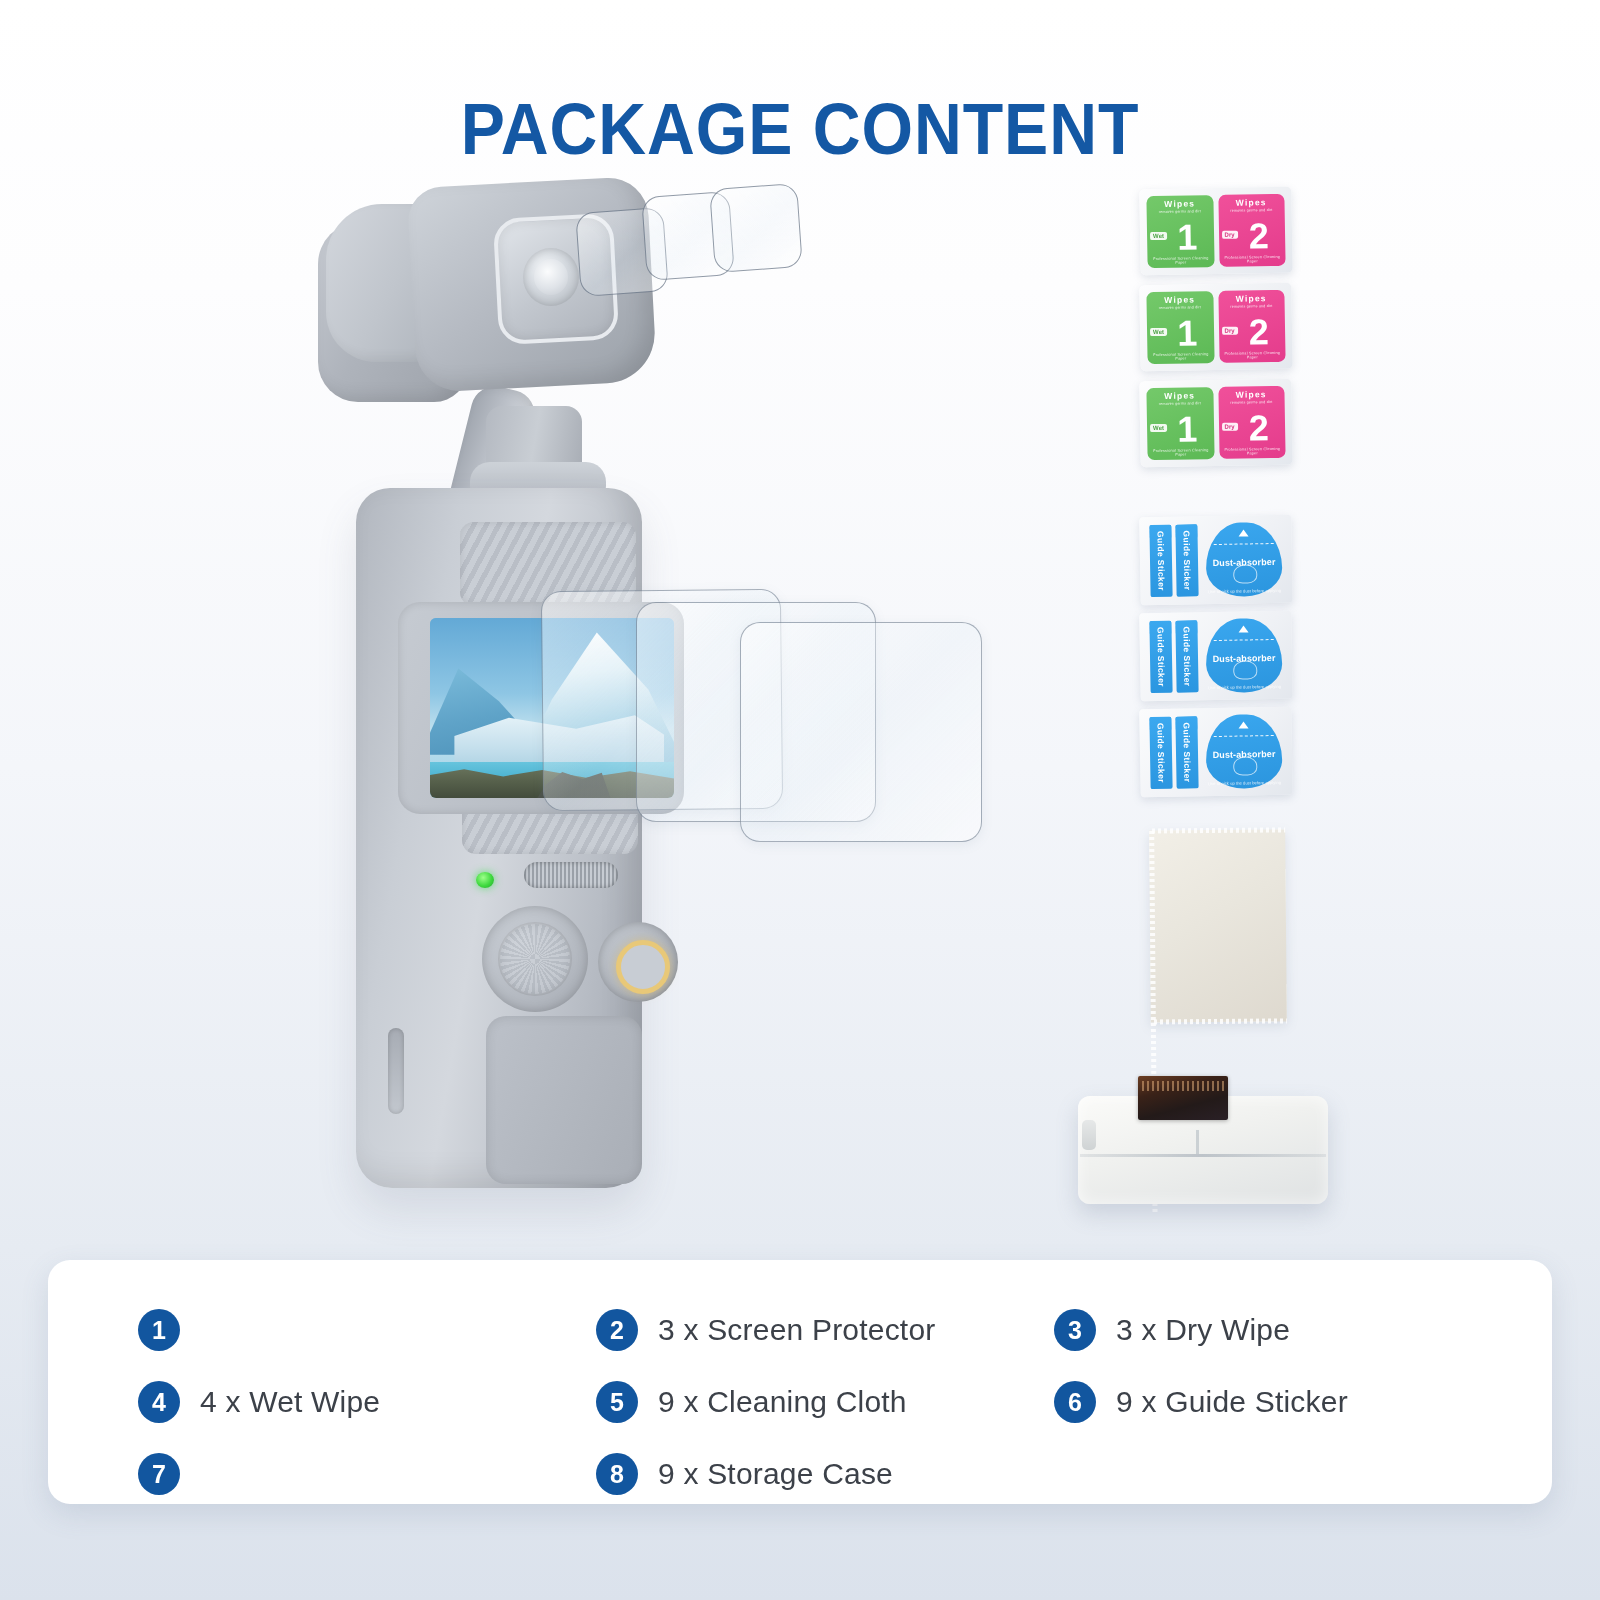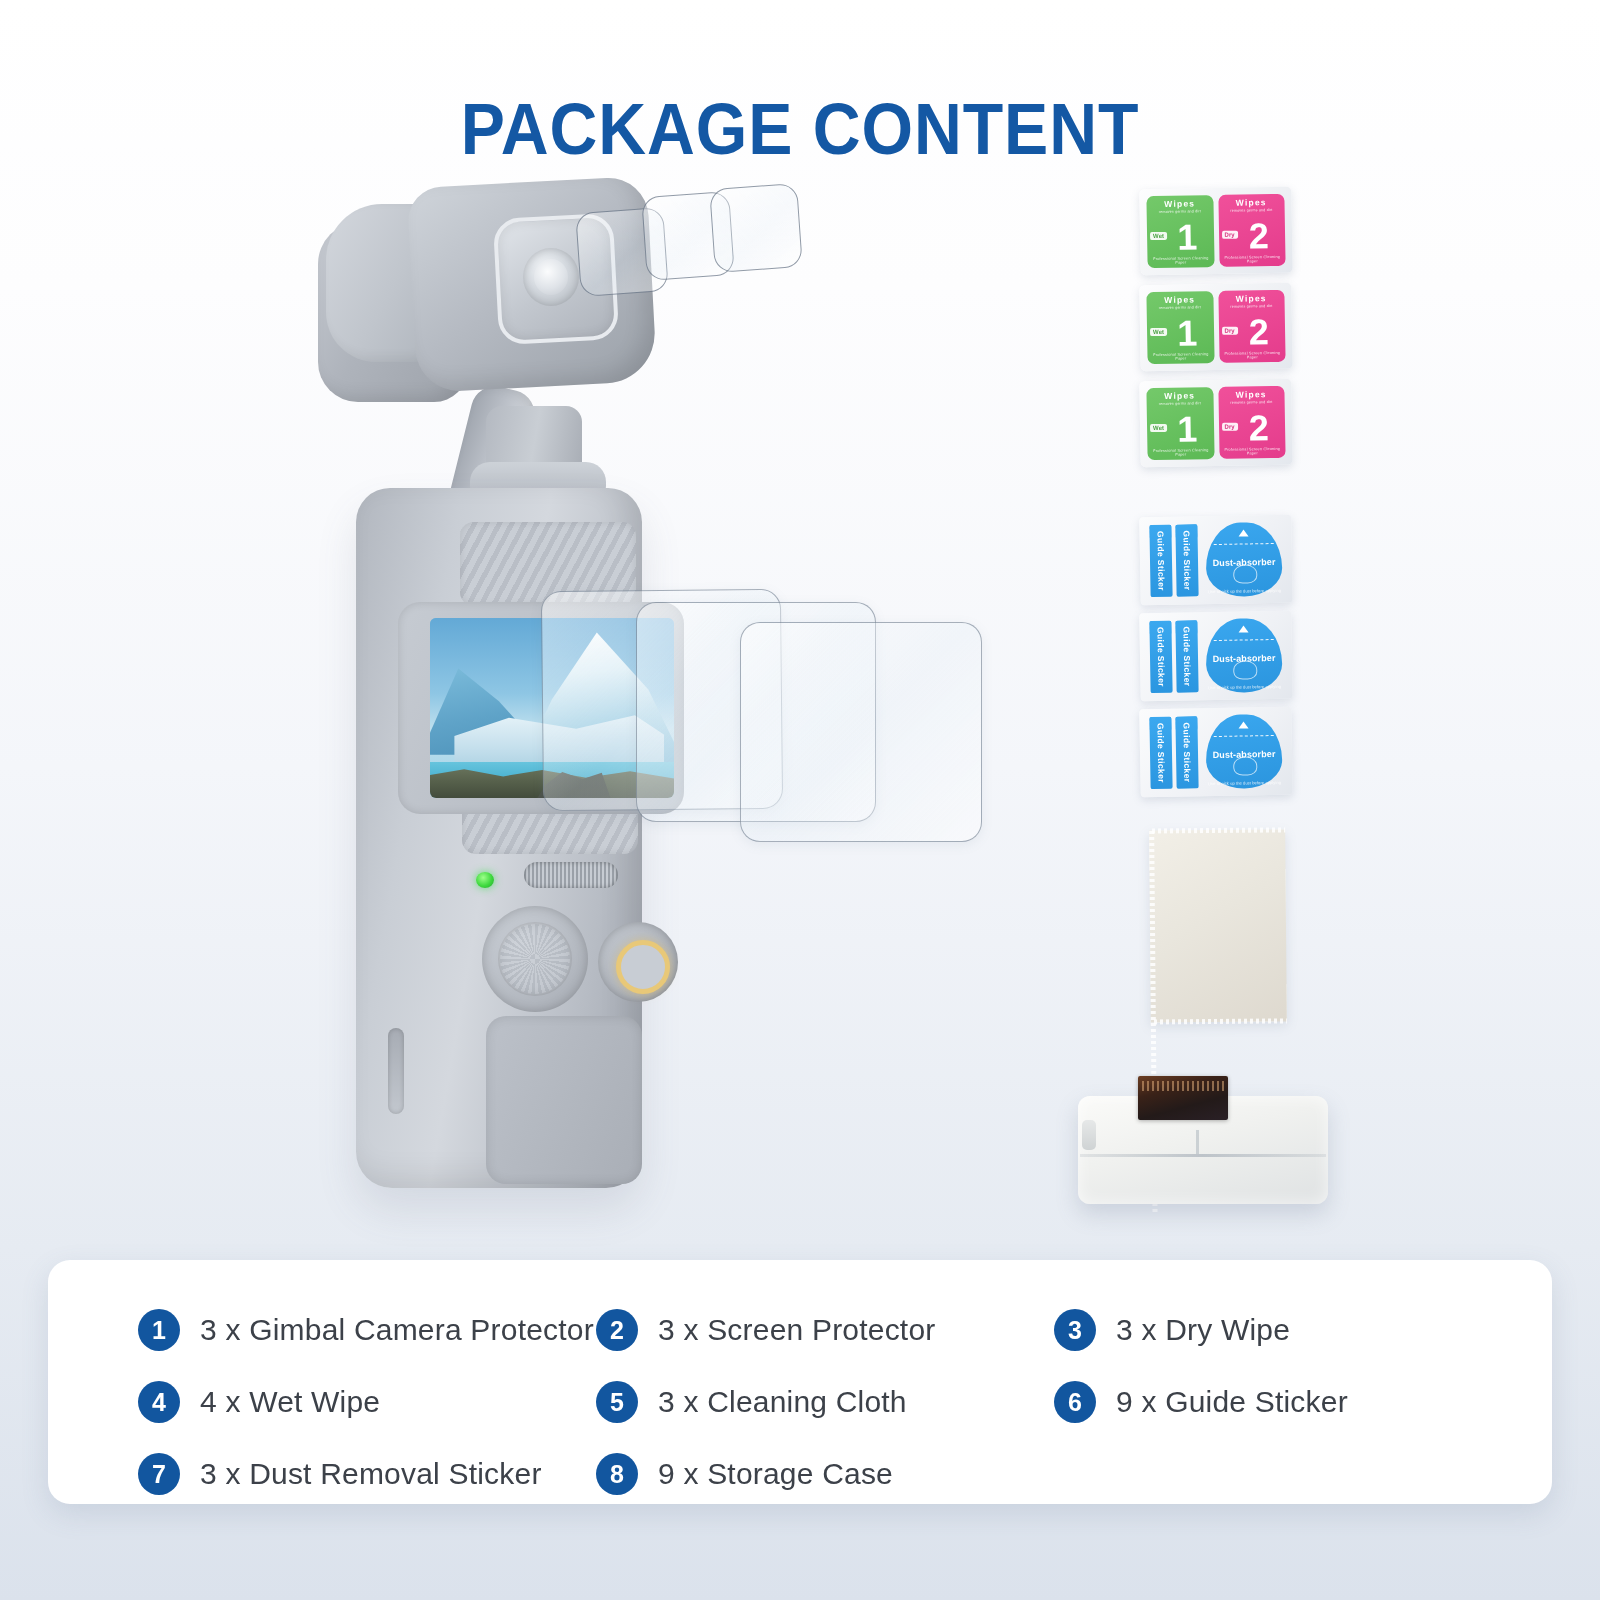--- a/index.html
+++ b/index.html
@@ -440,47 +440,45 @@
     <div class="caseSeam"></div>
     <div class="caseLabel"></div>
   </div>
 </div>
 
 <div id="legend">
   <div id="legendGrid">
 
     <div class="lgItem">
       <div class="lgBadge">1</div>
-      <div class="lgText">3 x Gimbal Camera Protector</div>
     </div>
     <div class="lgItem">
       <div class="lgBadge">2</div>
       <div class="lgText">3 x Screen Protector</div>
     </div>
     <div class="lgItem">
       <div class="lgBadge">3</div>
       <div class="lgText">3 x Dry Wipe</div>
     </div>
 
     <div class="lgItem">
       <div class="lgBadge">4</div>
       <div class="lgText">4 x Wet Wipe</div>
     </div>
     <div class="lgItem">
       <div class="lgBadge">5</div>
-      <div class="lgText">3 x Cleaning Cloth</div>
+      <div class="lgText">9 x Cleaning Cloth</div>
     </div>
     <div class="lgItem">
       <div class="lgBadge">6</div>
       <div class="lgText">9 x Guide Sticker</div>
     </div>
 
     <div class="lgItem">
       <div class="lgBadge">7</div>
-      <div class="lgText">3 x Dust Removal Sticker</div>
     </div>
     <div class="lgItem">
       <div class="lgBadge">8</div>
       <div class="lgText">9 x Storage Case</div>
     </div>
     <div class="lgItem"></div>
 
   </div>
 </div>
 

